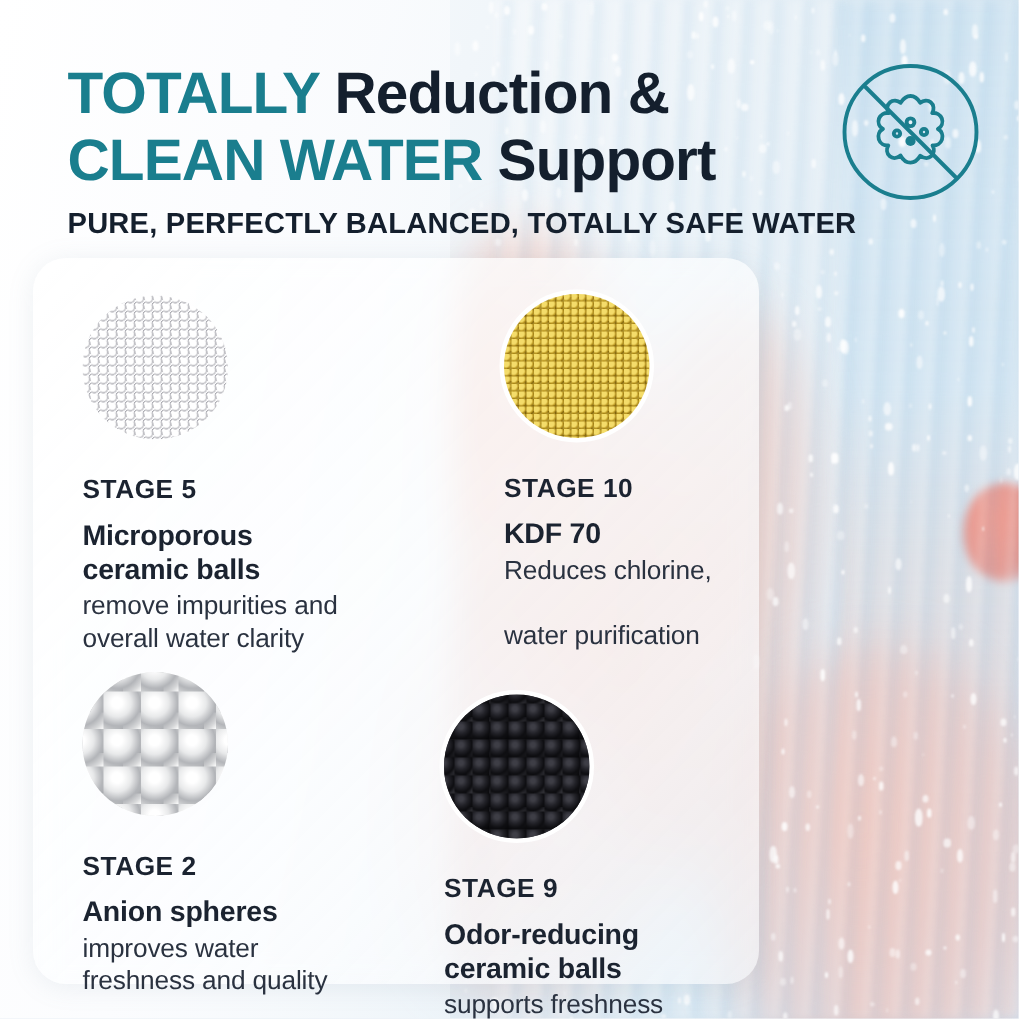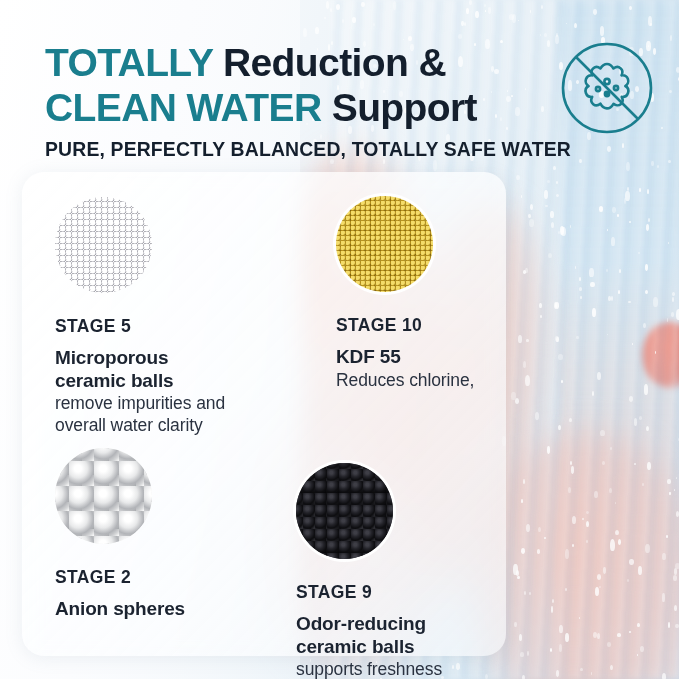--- a/index.html
+++ b/index.html
@@ -543,33 +543,38 @@
       <div class="stage-desc">
         <span>remove impurities and</span><br>
         <span>overall water clarity</span>
       </div>
     </div>
 
     <div class="cell cell-1">
       <div class="puck puck-kdf bordered"></div>
       <div class="stage-label">STAGE 10</div>
       <div class="stage-name">
-        <span>KDF 55</span>
+        <span>KDF 70</span>
       </div>
       <div class="stage-desc">
         <span>Reduces chlorine,</span><br>
         <br>
+        <span>water purification</span>
       </div>
     </div>
 
     <div class="cell cell-2">
       <div class="puck puck-anion"></div>
       <div class="stage-label">STAGE 2</div>
       <div class="stage-name">
         <span>Anion spheres</span>
+      </div>
+      <div class="stage-desc">
+        <span>improves water</span><br>
+        <span>freshness and quality</span>
       </div>
     </div>
 
     <div class="cell cell-3">
       <div class="puck puck-odor bordered"></div>
       <div class="stage-label">STAGE 9</div>
       <div class="stage-name">
         <span>Odor-reducing</span><br>
         <span>ceramic balls</span>
       </div>

